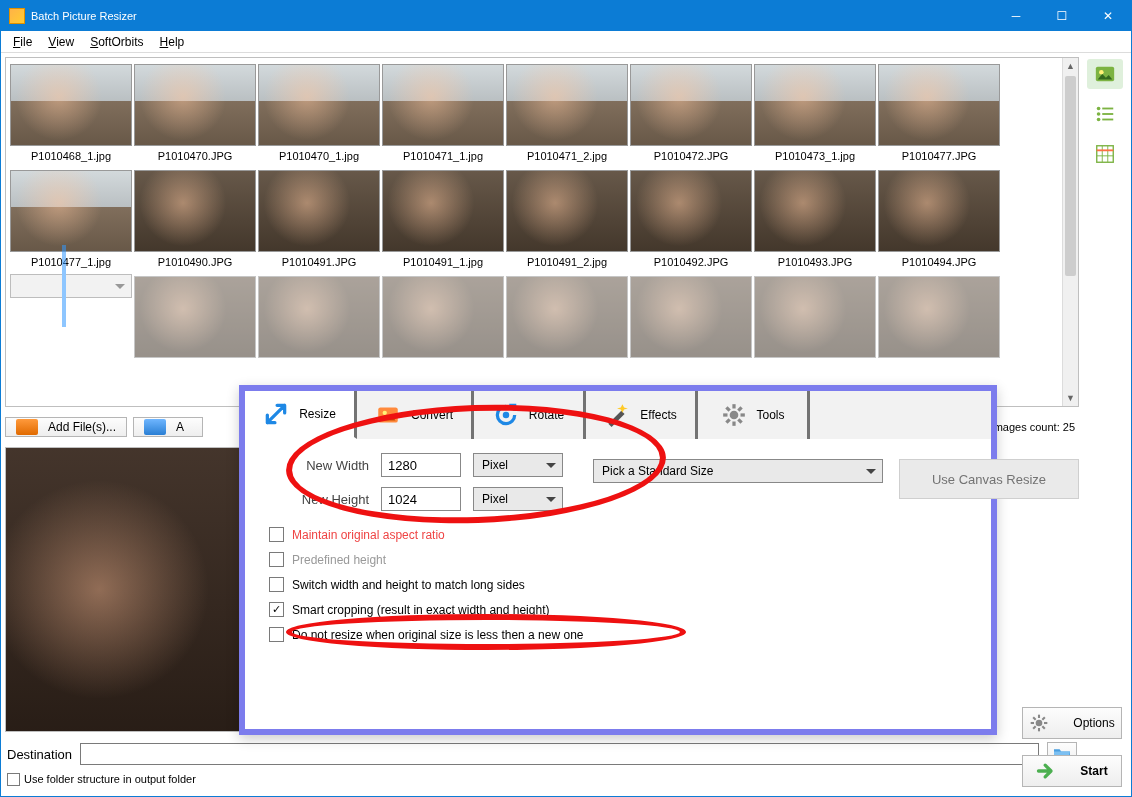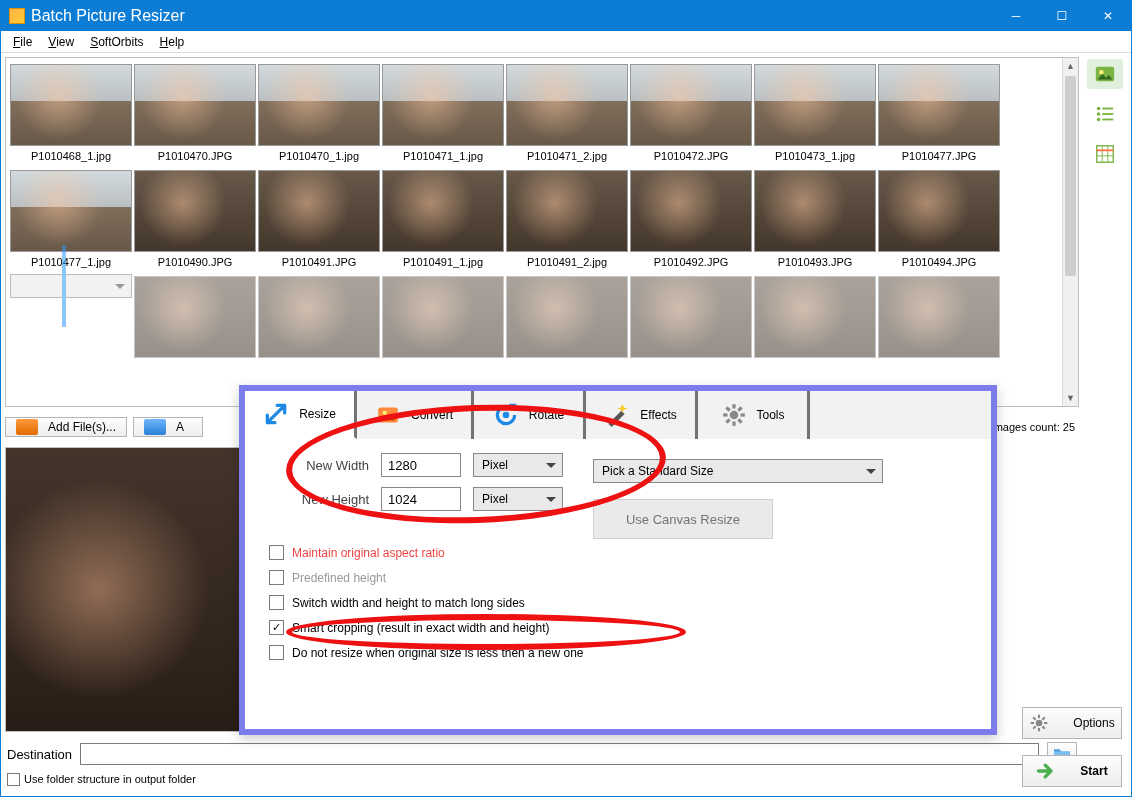--- a/index.html
+++ b/index.html
@@ -1,19 +1,19 @@
 <!DOCTYPE html>
 <html><head>
 <meta charset="utf-8">
 <style>
 *{box-sizing:border-box;margin:0;padding:0;font-family:"Segoe UI",Tahoma,sans-serif;font-size:12px}
 body{background:#fff;width:1132px;height:797px;overflow:hidden;display:flex;flex-direction:column;border:1px solid #0c7cd5}
 .titlebar{background:#0c7cd5;color:#fff;height:30px;display:flex;align-items:center;padding:0 0 0 8px}
 .titlebar .app-icon{width:16px;height:16px;margin-right:6px;background:linear-gradient(135deg,#ffb347,#ffcc33);border:1px solid #e09000}
-.titlebar .title{flex:1;font-size:16px}
+.titlebar .title{flex:1;font-size:11px}
 .win-btns{display:flex;height:100%}
 .win-btn{width:46px;display:flex;align-items:center;justify-content:center;color:#fff;cursor:pointer}
 .menubar{height:22px;display:flex;align-items:center;padding:4px 6px;gap:4px;border-bottom:1px solid #dcdcdc}
 .menubar span{padding:2px 6px;cursor:pointer}
 .menubar span u{text-decoration:underline}
 .workspace{flex:1;display:flex;gap:4px;padding:4px;min-height:0}
 .left-col{flex:1;display:flex;flex-direction:column;min-width:0}
 .gallery-wrap{border:1px solid #bfbfbf;height:350px;overflow:hidden;position:relative;background:#fff}
 .gallery{display:flex;flex-wrap:wrap;align-content:flex-start;gap:2px;padding:4px;overflow-y:auto;height:100%}
 .thumb{width:122px;text-align:center}
@@ -323,21 +323,21 @@
             </div>
         </div>
         <div class="row">
           <span class="lbl">New Height</span>
           <input type="text" value="1024" style="">
           <div class="sel">
               <span>Pixel</span>
             </div>
         </div>
       </div>
-      <div style="display:flex;flex-direction:column;gap:16px;padding-top:6px;text-align:center;">
+      <div style="display:flex;flex-direction:row;gap:16px;padding-top:6px;text-align:center;">
         <div class="sel wide">
             <span>Pick a Standard Size</span>
           </div>
         <div class="btn-canvas">Use Canvas Resize</div>
       </div>
     </div>
     <div class="opts">
       <div class="opt">
           <span class="chk"></span>
           <span style="color:#ef4444">Maintain original aspect ratio</span>

